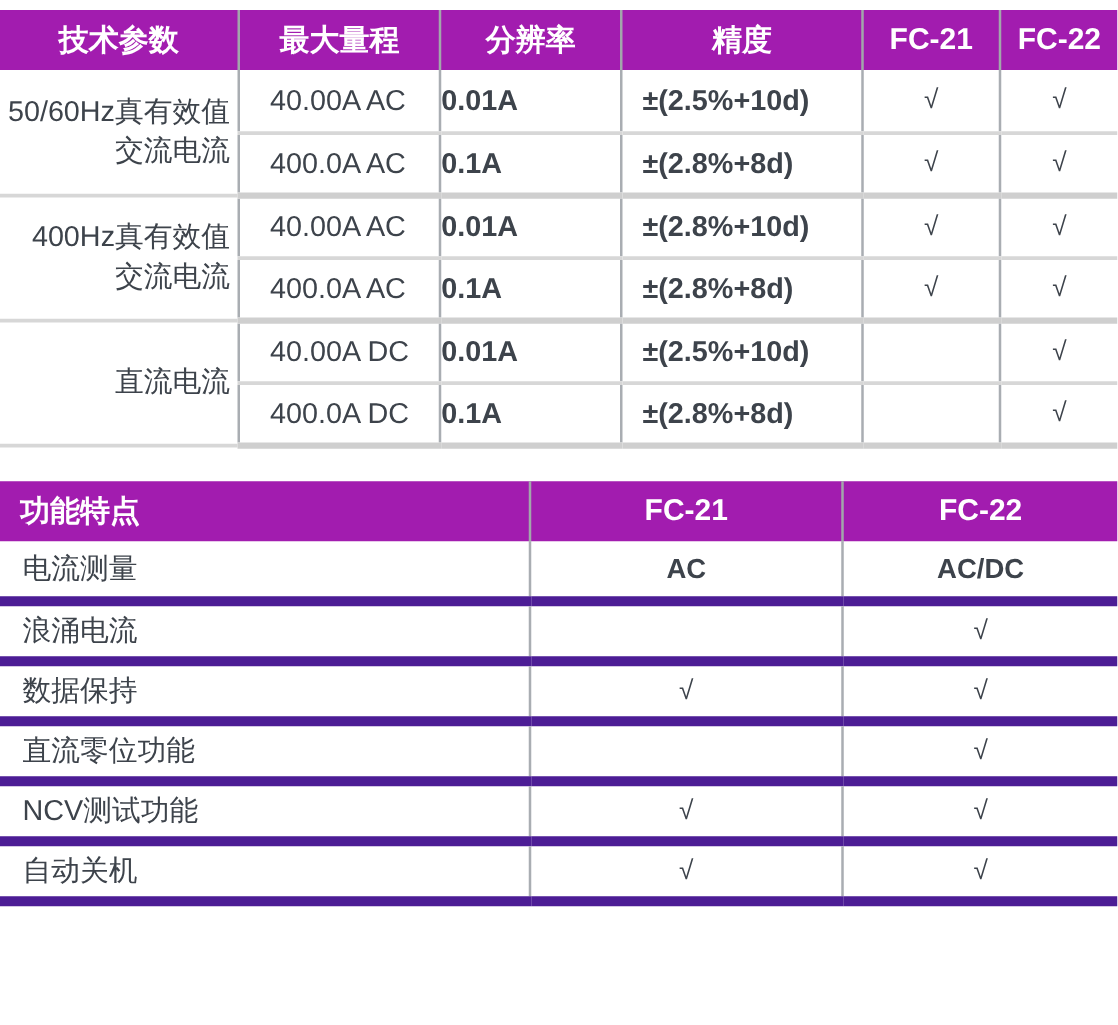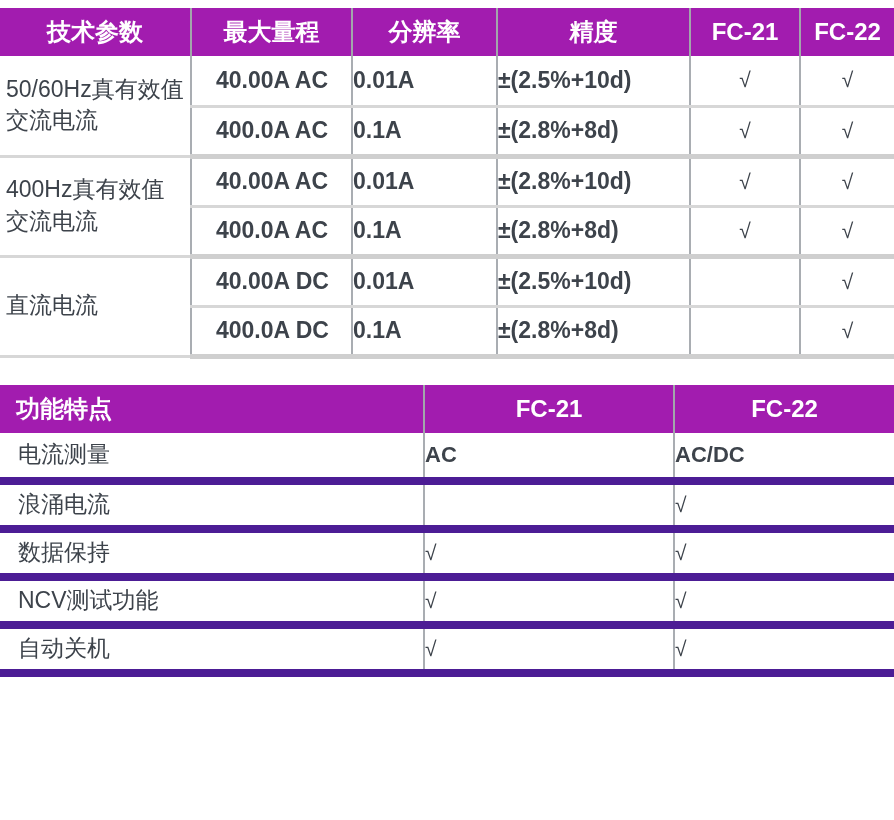--- a/index.html
+++ b/index.html
@@ -29,34 +29,34 @@
 
   td {
     height: 50px;
     vertical-align: middle;
     font-size: 23px;
     color: #3d434b;
   }
   td.bl { border-left: 2px solid #a9adb2; }
 
   
-  .t1 td.glabel { text-align: left; line-height: 1.38; padding: 0 6px; font-size: 23px; }
-  .t1 td.range  { text-align: left; padding-left: 24px; font-weight: 700; font-size: 23px; }
+  .t1 td.glabel { text-align: right; line-height: 1.38; padding: 0 6px; font-size: 23px; }
+  .t1 td.range  { text-align: left; padding-left: 24px; font-weight: 400; font-size: 23px; }
   .t1 td.res    { text-align: left; font-weight: 700; font-size: 23px; }
-  .t1 td.acc    { text-align: left; font-weight: 700; font-size: 23px; }
+  .t1 td.acc    { text-align: left; padding-left: 16px; font-weight: 700; font-size: 23px; }
   .t1 td.check  { text-align: center; font-size: 21px; font-weight: 400; }
   .t1 tr.sub td { border-bottom: 3px solid #d7d7d7; }      
   .t1 tr.gend td, .t1 td.glabel { border-bottom: 5px solid #cfcfcf; } 
 
   
   .t2 { margin-top: 26px; }
   .t2 th.left { text-align: left; padding-left: 16px; }
   .t2 td { height: 48px; border-bottom: 8px solid #4c1d95; }
   .t2 td.label { text-align: left; padding-left: 18px; font-size: 23px; }
-  .t2 td.cval  { font-size: 21px; font-weight: 400; }
+  .t2 td.cval  { text-align: center; font-size: 21px; font-weight: 400; }
   .t2 td.strong { font-weight: 700; font-size: 22px; }
 </style>
 </head>
 <body>
 
 <div class="page">
 
   <table class="t1">
     <colgroup>
       <col style="width:191px">
@@ -151,20 +151,25 @@
         <td class="label">浪涌电流</td>
         <td class="bl cval"></td>
         <td class="bl cval">√</td>
       </tr>
       <tr>
         <td class="label">数据保持</td>
         <td class="bl cval">√</td>
         <td class="bl cval">√</td>
       </tr>
       <tr>
+        <td class="label">直流零位功能</td>
+        <td class="bl cval"></td>
+        <td class="bl cval">√</td>
+      </tr>
+      <tr>
         <td class="label">NCV测试功能</td>
         <td class="bl cval">√</td>
         <td class="bl cval">√</td>
       </tr>
       <tr>
         <td class="label">自动关机</td>
         <td class="bl cval">√</td>
         <td class="bl cval">√</td>
       </tr>
     </tbody>

